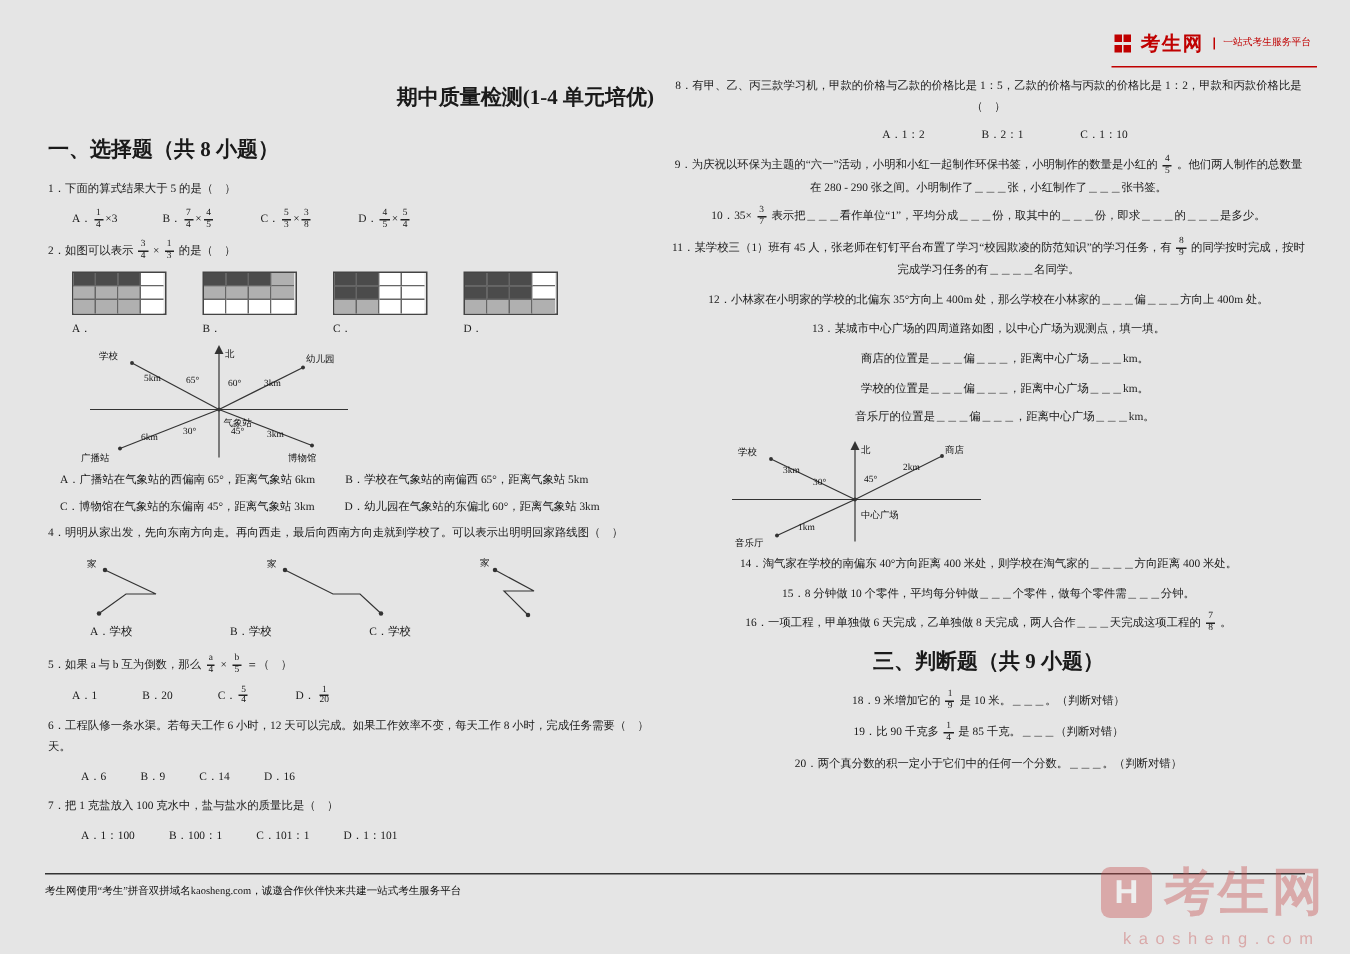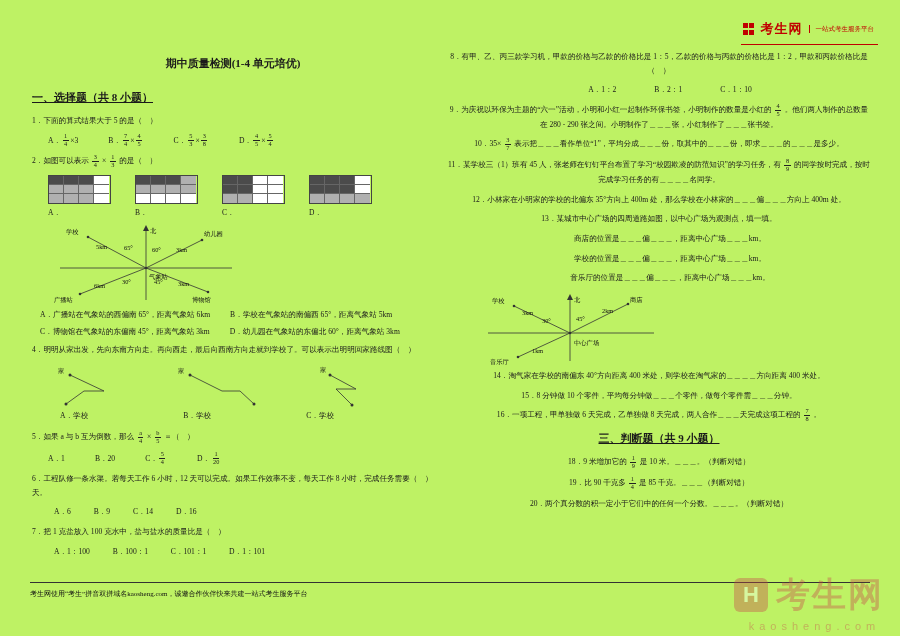--- a/index.html
+++ b/index.html
@@ -1,34 +1,34 @@
 <!DOCTYPE html>
 <html><head>
 <meta charset="utf-8">
 <style>
   html,body{margin:0;padding:0;background:#fff;}
-  .page{position:relative;width:900px;height:636px;background:#bef264;overflow:hidden;
+  .page{position:relative;width:900px;height:636px;background:#e5e5e5;overflow:hidden;
         font-family:"Liberation Serif","DejaVu Serif",serif;color:#1a1a1a;}
 
   
   .brand{position:absolute;top:20px;right:22px;display:flex;align-items:center;gap:6px;
          border-bottom:1.5px solid #c00000;padding:0 4px 6px 2px;min-width:128px;}
   .brand-icon{width:12px;height:12px;display:grid;grid-template-columns:5px 5px;grid-template-rows:5px 5px;gap:1.5px;}
   .brand-icon i{background:#c00000;display:block;}
   .brand-name{color:#c00000;font-weight:bold;font-size:13px;letter-spacing:1px;font-family:"Liberation Sans",sans-serif;}
   .brand-tagline{color:#c00000;font-size:6.5px;border-left:1px solid #c00000;padding-left:6px;line-height:1.2;}
 
-  .title{position:absolute;top:56px;left:30px;width:406px;margin:0;text-align:center;
-         font-size:11px;font-weight:bold;}
+  .title{position:absolute;top:56px;left:30px;width:406px;margin:0;text-align:right;
+         font-size:14px;font-weight:bold;}
 
   .col{position:absolute;font-size:7.6px;line-height:1.8;}
   .col p{margin:0 0 6px;}
   .col-left{top:88px;left:32px;width:404px;}
   .col-right{top:50px;left:448px;width:422px;text-align:center;}
-  .sec{font-weight:bold;font-size:11px;margin:4px 0 6px;text-decoration:underline;}
+  .sec{font-weight:bold;font-size:14px;margin:4px 0 6px;}
 
   .optrow{display:flex;align-items:center;column-gap:30px;padding-left:16px;margin:0 0 6px;}
   .opt{display:inline-flex;align-items:center;}
   .optline{display:flex;column-gap:20px;padding-left:8px;margin:0 0 4px;}
   .indent{padding-left:22px;}
 
   .frac{display:inline-flex;flex-direction:column;align-items:center;line-height:1.1;
         font-size:6.3px;vertical-align:middle;margin:0 1.5px;}
   .fnum{display:block;border-bottom:0.8px solid #222;padding:0 1.5px;}
   .fden{display:block;padding:0 1.5px;}
@@ -42,21 +42,21 @@
   .qgrid .grid-row:last-child .grid-cell{border-bottom:none;}
   .shade1{background:#b0b0b0;}
   .shade2{background:#4b4b4b;}
   .gridlabel{font-size:7.5px;}
 
   .diagram{margin:2px 0 4px 14px;display:block;}
   svg text{font-size:6.3px;fill:#111;}
   svg .ln{stroke:#333;stroke-width:0.8;fill:none;}
   svg .dot{fill:#333;}
   .q4row{display:flex;column-gap:34px;padding-left:22px;margin:2px 0 0;}
-  .q4labels{display:flex;column-gap:95px;padding-left:28px;margin:0 0 8px;}
+  .q4labels{display:flex;column-gap:65px;padding-left:28px;margin:0 0 8px;}
 
   .footer{position:absolute;left:30px;right:30px;top:582px;border-top:1px solid #333;
           padding-top:6px;font-size:7px;color:#111;}
 
   .watermark{position:absolute;right:16px;bottom:4px;display:flex;flex-direction:column;
              align-items:center;color:#c64a4a;opacity:0.38;}
   .wm-top{display:flex;align-items:center;gap:8px;}
   .wm-icon{width:34px;height:34px;background:#c64a4a;border-radius:6px;color:#fff;font-weight:bold;
            font-size:22px;display:flex;align-items:center;justify-content:center;font-family:"Liberation Sans",sans-serif;}
   .wm-name{font-size:34px;font-weight:bold;letter-spacing:2px;}

